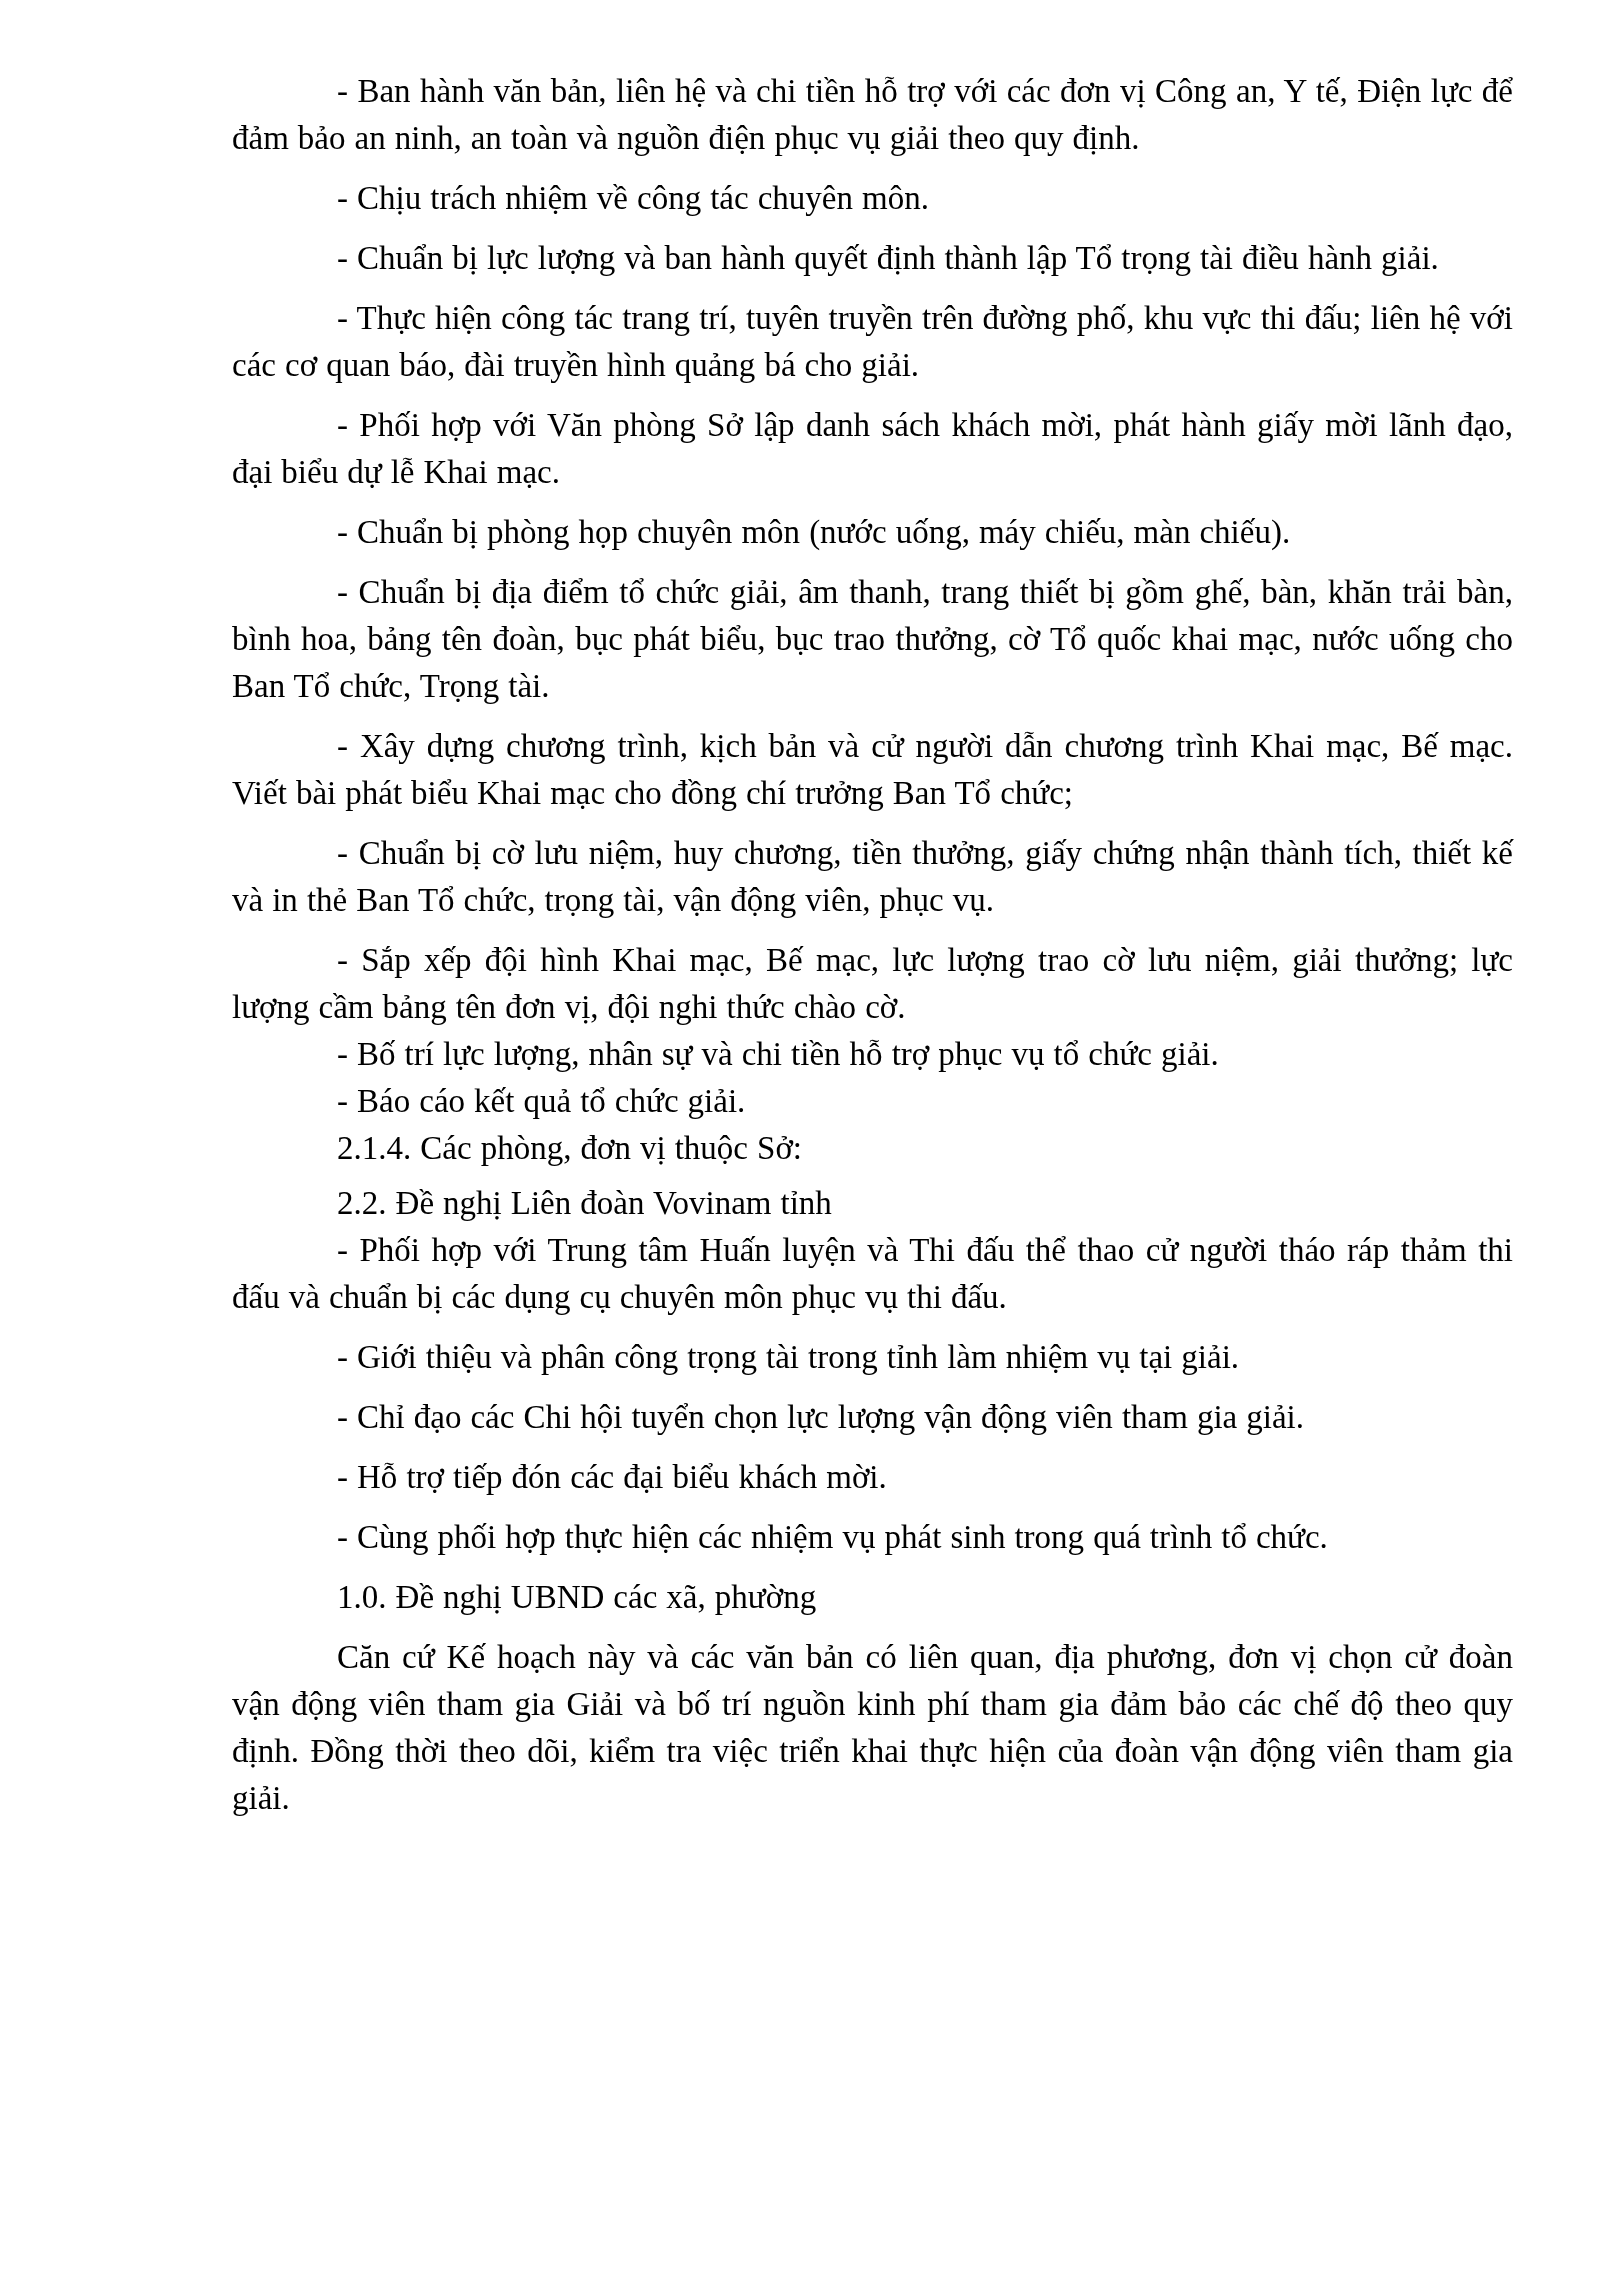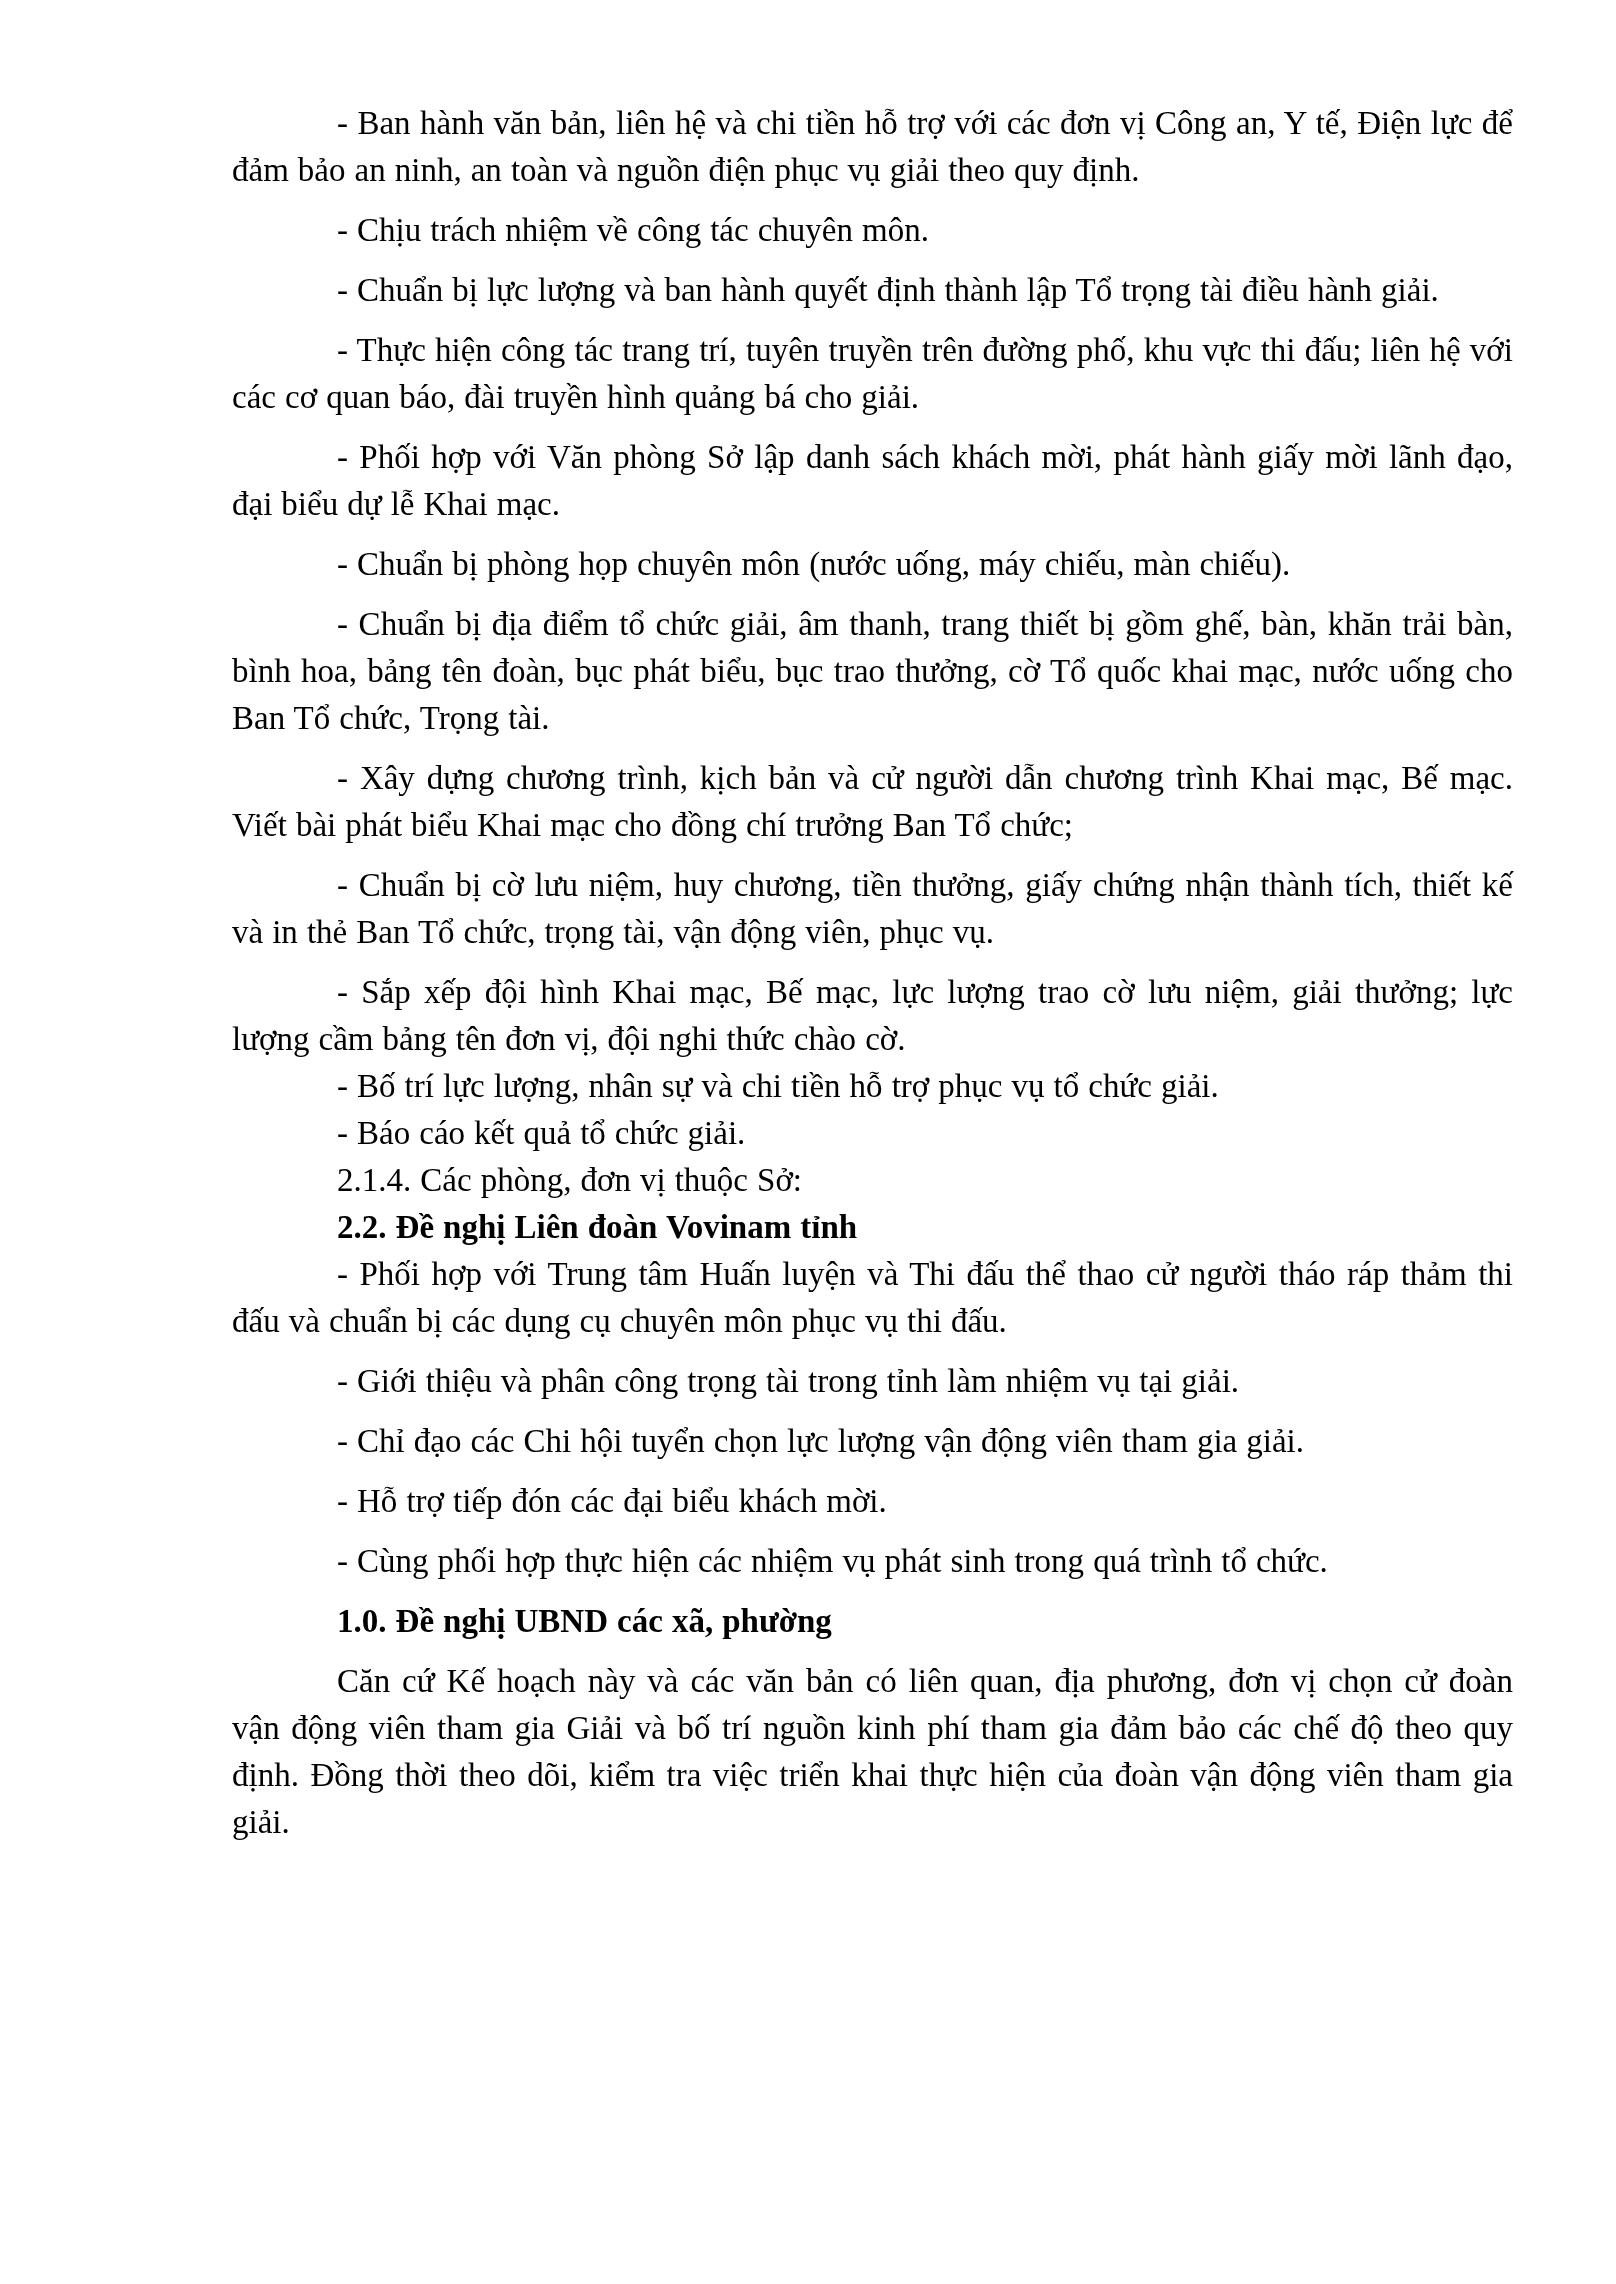--- a/index.html
+++ b/index.html
@@ -7,33 +7,33 @@
     width: 1616px;
     height: 2284px;
     overflow: hidden;
     font-family: "Liberation Serif", "DejaVu Serif", serif;
     color: #000000;
   }
   .page {
     box-sizing: border-box;
     width: 1616px;
     height: 1952px;
-    padding: 100px 103px 0 232px;
+    padding: 68px 103px 0 232px;
     background: #ffffff;
   }
   .para {
     margin: 0 0 13px 0;
     font-size: 33px;
     line-height: 47px;
     text-align: justify;
     text-indent: 105px;
     word-spacing: 0.8px;
   }
   .tight { margin-bottom: 0; }
-  .bold { font-weight: bold; }
+  .bold { font-weight: normal; margin-top: 8px; }
 </style>
 </head>
 <body>
 
 <div class="page">
   <p class="para">- Ban hành văn bản, liên hệ và chi tiền hỗ trợ với các đơn vị Công an, Y tế, Điện lực để đảm bảo an ninh, an toàn và nguồn điện phục vụ giải theo quy định.</p>
   <p class="para">- Chịu trách nhiệm về công tác chuyên môn.</p>
   <p class="para">- Chuẩn bị lực lượng và ban hành quyết định thành lập Tổ trọng tài điều hành giải.</p>
   <p class="para">- Thực hiện công tác trang trí, tuyên truyền trên đường phố, khu vực thi đấu; liên hệ với các cơ quan báo, đài truyền hình quảng bá cho giải.</p>
   <p class="para">- Phối hợp với Văn phòng Sở lập danh sách khách mời, phát hành giấy mời lãnh đạo, đại biểu dự lễ Khai mạc.</p>

